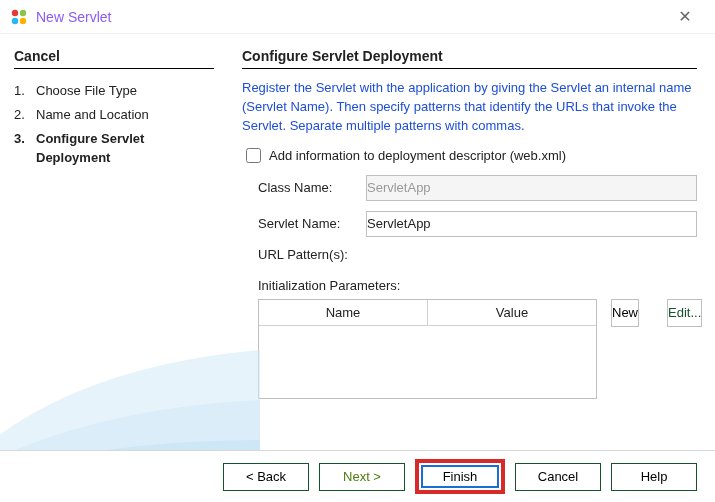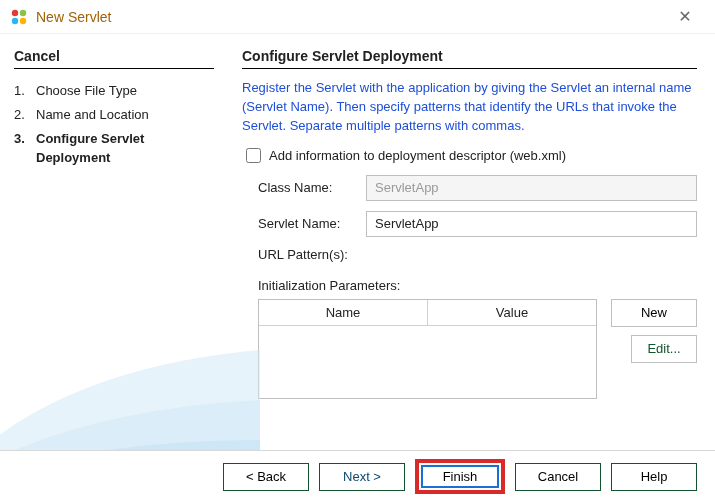--- a/index.html
+++ b/index.html
@@ -1,53 +1,53 @@
 <!DOCTYPE html>
 <html><head>
 <meta charset="utf-8">
 <style>
   * { box-sizing: border-box; margin: 0; padding: 0; }
   html, body { width: 715px; height: 502px; font-family: "Segoe UI", Tahoma, sans-serif; font-size: 13px; color: #222; background: #fff; overflow: hidden; }
   .window { width: 715px; height: 502px; display: flex; flex-direction: column; background: #fff; }
   .titlebar { height: 34px; display: flex; align-items: center; padding: 0 10px; background: #fff; border-bottom: 1px solid #f0f0f0; }
   .titlebar .app-icon { width: 18px; height: 18px; margin-right: 8px; }
-  .titlebar .title { flex: 1; color: #a16207; font-size: 14px; }
+  .titlebar .title { flex: 1; color: #8b5cf6; font-size: 14px; }
   .titlebar .close { width: 40px; text-align: center; color: #666; font-size: 16px; cursor: pointer; }
   .body { flex: 1; display: flex; overflow: hidden; position: relative; }
   .sidebar { width: 230px; padding: 14px 16px 0 14px; position: relative; }
   .sidebar h3 { font-size: 14px; font-weight: 700; margin-bottom: 4px; }
   .sidebar hr { border: none; border-top: 1.5px solid #000; margin-bottom: 10px; }
   .steps { list-style: none; }
   .steps li { display: flex; align-items: flex-start; padding: 3px 0; line-height: 1.4; }
   .steps .num { width: 22px; flex-shrink: 0; }
   .steps .label { flex: 1; }
   .steps li.active { font-weight: 700; }
   .decor { position: absolute; left: -40px; bottom: -40px; width: 300px; height: 200px; pointer-events: none; opacity: 0.5; }
   .main { flex: 1; padding: 14px 18px 0 12px; display: flex; flex-direction: column; }
   .main h3 { font-size: 14px; font-weight: 700; margin-bottom: 4px; }
   .main hr { border: none; border-top: 1.5px solid #000; margin-bottom: 10px; }
   .desc { font-size: 13px; line-height: 1.45; margin-bottom: 12px; color: #1d4ed8; }
   .checkbox-row { display: flex; align-items: center; margin-bottom: 12px; padding-left: 4px; }
   .checkbox-row input { width: 15px; height: 15px; margin-right: 8px; }
   .form-row { display: flex; align-items: center; margin-bottom: 10px; padding-left: 16px; }
   .form-row .lbl { width: 108px; flex-shrink: 0; }
-  .form-row input[type=text] { flex: 1; height: 26px; padding: 2px 8px; border: 1px solid #bfbfbf; font-size: 13px; font-family: inherit; background: #fff; color: #222; }
+  .form-row input[type=text] { flex: 1; height: 26px; padding: 2px 0; border: 1px solid #bfbfbf; font-size: 13px; font-family: inherit; background: #fff; color: #222; }
   .form-row input.disabled { background: #f5f5f5; color: #9a9a9a; }
   .init-label { padding-left: 16px; margin: 6px 0 6px; }
   .init-area { display: flex; padding-left: 16px; gap: 14px; }
   .table-wrap { flex: 1; border: 1px solid #bfbfbf; height: 100px; background: #fff; }
   .table-wrap table { width: 100%; border-collapse: collapse; }
   .table-wrap th { font-weight: 400; font-size: 13px; height: 26px; border-bottom: 1px solid #d0d0d0; border-right: 1px solid #d0d0d0; background: #fff; }
   .table-wrap th:last-child { border-right: none; }
-  .side-buttons { width: 86px; display: flex; flex-direction: column; gap: 8px; }
+  .side-buttons { width: 86px; display: flex; flex-direction: row; gap: 8px; }
   .side-buttons button { height: 28px; border: 1px solid #bfbfbf; background: #fff; font-size: 13px; font-family: inherit; cursor: pointer; }
   .side-buttons button:disabled { color: #14532d; cursor: default; margin-left: 20px; }
   .footer { height: 52px; border-top: 1px solid #d8d8d8; display: flex; align-items: center; justify-content: flex-end; padding: 0 18px; gap: 10px; background: #fff; }
   .footer button { min-width: 86px; height: 28px; border: 1px solid #14532d; background: #fff; font-size: 13px; font-family: inherit; cursor: pointer; padding: 0 10px; }
-  .footer button:disabled { color: #0c4a6e; cursor: default; }
+  .footer button:disabled { color: #4d7c0f; cursor: default; }
   .footer .highlight-wrap { border: 4px solid #d92a2a; padding: 2px; display: inline-flex; }
   .footer .highlight-wrap button { border: 2px solid #1a6fd6; min-width: 78px; height: 23px; }
 </style>
 </head>
 <body>
 
 <div class="window">
   <div class="titlebar">
     <span class="app-icon">
       <svg viewBox="0 0 18 18" width="18" height="18">

